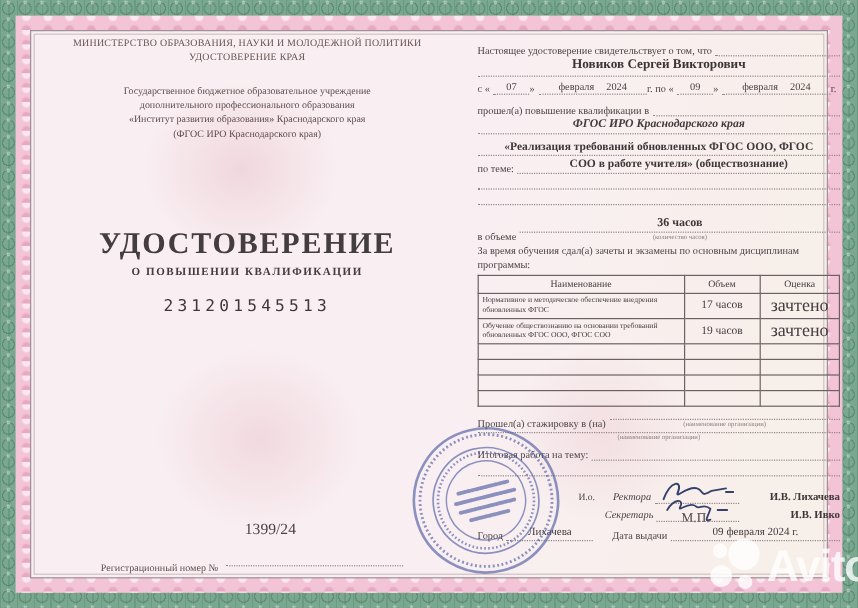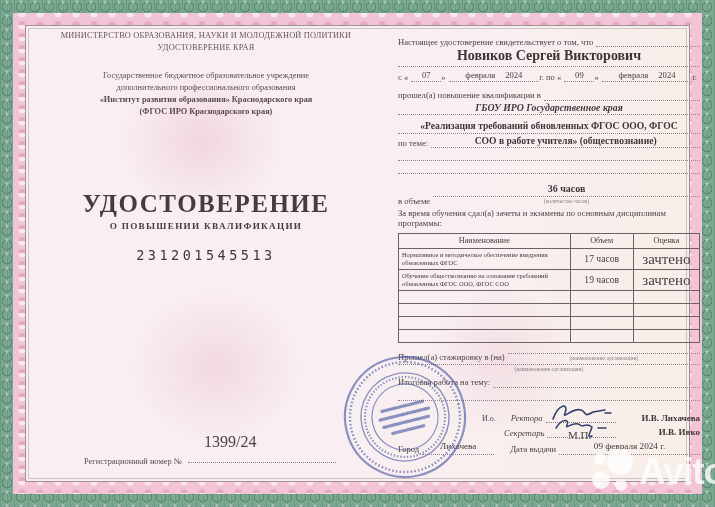--- a/index.html
+++ b/index.html
@@ -26,38 +26,38 @@
 
   .orn{position:absolute;border-radius:50%;pointer-events:none}
   .orn1{left:90px;top:40px;width:170px;height:150px;background:radial-gradient(ellipse,rgba(233,196,206,.55),transparent 70%)}
   .orn2{left:100px;top:260px;width:180px;height:160px;background:radial-gradient(ellipse,rgba(233,196,206,.5),transparent 70%)}
   .orn3{left:400px;top:260px;width:150px;height:150px;background:radial-gradient(ellipse,rgba(236,203,212,.45),transparent 70%)}
 
   
   .leftcol{position:absolute;left:14px;top:4px;width:332px;text-align:center;color:#5d4b4e}
   .ministry{font-size:8.3px;line-height:1.4;letter-spacing:.2px;color:#6a5356}
   .orgblock{margin-top:17px;font-size:8.3px;line-height:1.45}
-  .b{font-weight:bold}
+  .b{font-weight:normal}
   .titleblock{margin-top:72px;color:#443d3f}
   .title{font-size:25px;font-weight:bold;letter-spacing:1.5px}
   .subtitle{font-size:9.2px;font-weight:bold;letter-spacing:1.3px;margin-top:3px}
   .number{margin-top:16px;font-family:"DejaVu Sans Mono",monospace;font-size:13.5px;letter-spacing:3.5px;color:#3e383a}
   .regblock{position:absolute;left:58px;top:407px;width:252px;font-size:8.4px;color:#5d4b4e}
-  .regrow{display:flex;align-items:center;gap:3px}
-  .regval{font-size:16px;color:#4a4244;margin-left:120px;margin-bottom:6px}
+  .regrow{display:flex;align-items:flex-start;gap:3px}
+  .regval{font-size:13px;color:#4a4244;margin-left:120px;margin-bottom:20px}
 
   
   .rightcol{position:absolute;left:372px;top:11px;width:302px;font-size:8.6px;color:#4c4245;line-height:1.2}
   .row{display:flex;align-items:flex-end}
   .bl{border-bottom:1px dotted #93858a;flex:1;text-align:center;min-height:3px}
   .blfull{border-bottom:1px dotted #93858a;display:block;text-align:center}
   .lbl{white-space:nowrap;padding-right:3px}
   .raised{display:inline-block;transform:translateY(-1px)}
   .cap{font-size:5.6px;color:#8d7f82;text-align:center;line-height:1.5}
-  .name{font-size:14px;font-weight:bold;color:#3c3537}
+  .name{font-size:11px;font-weight:bold;color:#3c3537}
   .orgval{font-size:9.8px;font-weight:bold;font-style:italic;color:#423a3c}
   .theme{font-size:9.6px;font-weight:bold;color:#3e3739}
   .vol{font-size:10px;font-weight:bold;color:#3e3739}
   .mt2{margin-top:2px}.mt4{margin-top:4px}.mt6{margin-top:6px}.mt8{margin-top:8px}.mt10{margin-top:10px}.mt12{margin-top:12px}
 
   table.hours{width:100%;border-collapse:collapse;margin-top:4px;color:#443c3e}
   table.hours th,table.hours td{border:1px solid #6e6164;padding:1px 3px;vertical-align:middle}
   table.hours th{font-weight:normal;font-size:8.2px;height:15px}
   td.cname{font-size:6.4px;line-height:1.25;width:57%;text-align:left}
   td.cvol{font-size:9.6px;text-align:center;width:21%}
@@ -134,21 +134,21 @@
         <span class="bl" style="max-width:30px"><span class="raised">09</span></span>
         <span class="lbl">»</span>
         <span class="bl"><span class="raised" style="margin-right:10px">февраля</span><span class="raised">2024</span></span>
         <span class="lbl">г.</span>
       </div>
       <div class="row mt8">
         <span class="lbl">прошел(а) повышение квалификации в</span>
         <span class="bl"></span>
       </div>
       <div class="blfull mt2">
-        <span class="orgval raised">ГБОУ ИРО Государственное края</span>
+        <span class="orgval raised">ФГОС ИРО Краснодарского края</span>
       </div>
       <div class="blfull mt6">
         <span class="theme raised">«Реализация требований обновленных ФГОС ООО, ФГОС</span>
       </div>
       <div class="row mt2">
         <span class="lbl">по теме:</span>
         <span class="bl"><span class="theme raised">СОО в работе учителя» (обществознание)</span></span>
       </div>
       <div class="blfull mt12"></div>
       <div class="blfull mt12"></div>

